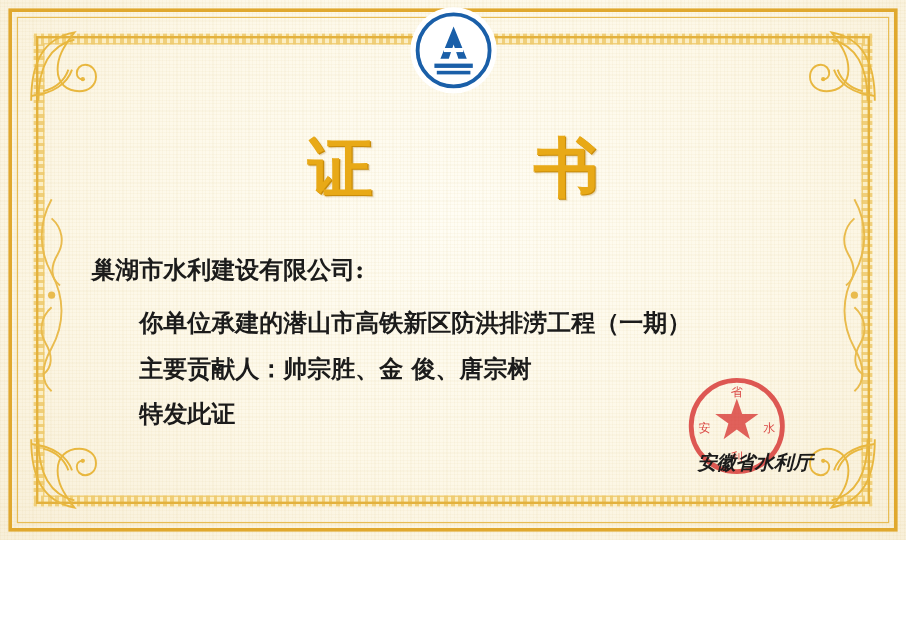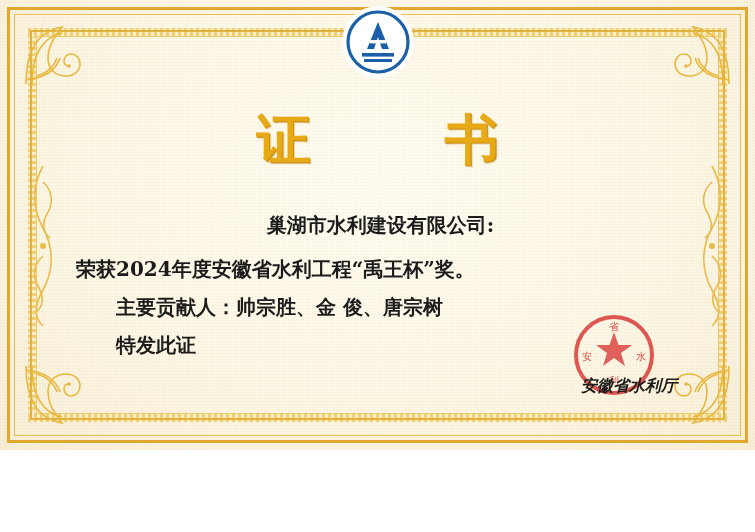--- a/index.html
+++ b/index.html
@@ -123,21 +123,21 @@
     position: absolute;
     left: 76px;
     right: 70px;
     top: 206px;
     color: #1b1b1b;
     font-family: "DejaVu Serif", "Liberation Serif", serif;
     font-size: 20px;
     line-height: 38px;
     font-weight: bold;
   }
-  .line-salutation { margin-bottom: 6px; text-align: center; }
+  .line-salutation { margin-bottom: 6px; }
   .line-indent { text-indent: 40px; }
   .line-plain { text-indent: 40px; }
 
   
   .sign-block {
     position: absolute;
     right: 78px;
     bottom: 48px;
     text-align: left;
     color: #1b1b1b;
@@ -232,21 +232,21 @@
       <rect x="27" y="33" width="16" height="3.4" fill="#ffffff"></rect>
       <rect x="19" y="46" width="32" height="3.6" fill="#1a5fa8"></rect>
       <rect x="21" y="52" width="28" height="3" fill="#1a5fa8"></rect>
     </svg>
   </div>
 
   <div class="cert-title">证　书</div>
 
   <div class="body-block">
     <div class="line-salutation">巢湖市水利建设有限公司:</div>
-    <div class="line-plain" style="text-indent:0">荣获2024年度安徽省水利工程“禹王杯”奖。</div>
+    <div class="line-indent">你单位承建的潜山市高铁新区防洪排涝工程（一期）</div>
     <div class="line-indent">主要贡献人：帅宗胜、金 俊、唐宗树</div>
     <div class="line-indent">特发此证</div>
   </div>
 
   <div class="seal">
     <svg viewBox="0 0 86 86">
       <circle cx="43" cy="43" r="38" fill="none" stroke="#d32020" stroke-width="4" opacity="0.9"></circle>
       <path d="M43 20 L47.5 33 L61 33 L50 41 L54 54 L43 46 L32 54 L36 41 L25 33 L38.5 33 Z" fill="#d32020" opacity="0.85"></path>
       <text x="43" y="18" text-anchor="middle" font-size="10" fill="#d32020" font-family="'DejaVu Serif',serif">省</text>
       <text x="43" y="72" text-anchor="middle" font-size="10" fill="#d32020" font-family="'DejaVu Serif',serif">利</text>

